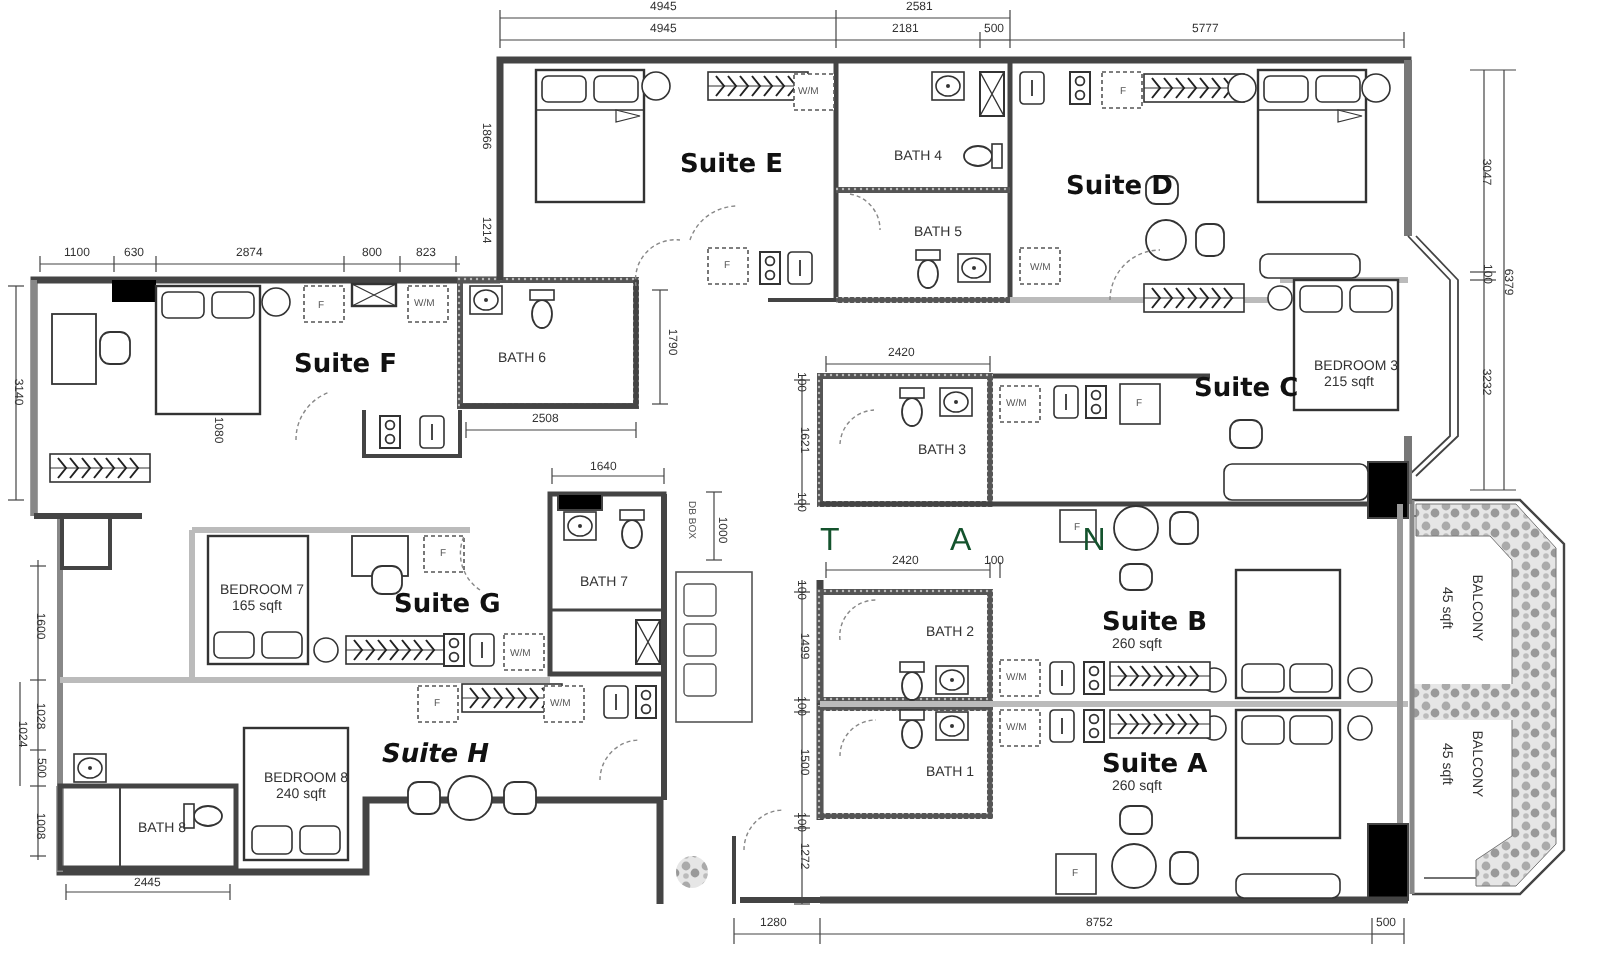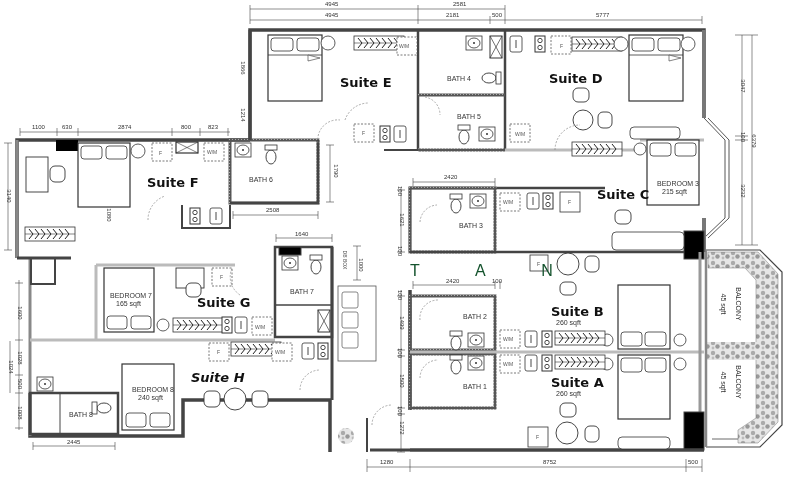--- a/index.html
+++ b/index.html
@@ -357,21 +357,21 @@
     <path d="M300 390 A20 20 0 0 1 320 370"></path>
     <path d="M240 295 A22 22 0 0 1 232 268"></path>
     <path d="M420 320 A18 18 0 0 1 438 300"></path>
     <path d="M420 378 A18 18 0 0 1 438 360"></path>
   </g>
 </svg>
 
 <div class="wmark" style="left:410px;top:262px;">T A N</div>
 
 <div class="lbl" style="left:340px;top:75px;">Suite E</div>
-<div class="lbl" style="left:533px;top:71px;margin-left:16px;">Suite D</div>
+<div class="lbl" style="left:533px;top:86px;">Suite D</div>
 <div class="lbl" style="left:147px;top:175px;">Suite F</div>
 <div class="lbl" style="left:597px;top:187px;">Suite C</div>
 <div class="lbl" style="left:197px;top:295px;">Suite G</div>
 <div class="lbl" style="left:551px;top:304px;">Suite B</div>
 <div class="sub" style="left:556px;top:319px;">260 sqft</div>
 <div class="lbl" style="left:191px;top:370px;font-style:italic;">Suite H</div>
 <div class="lbl" style="left:551px;top:375px;">Suite A</div>
 <div class="sub" style="left:556px;top:390px;">260 sqft</div>
 
 <div class="sub" style="left:657px;top:180px;">BEDROOM 3</div>

